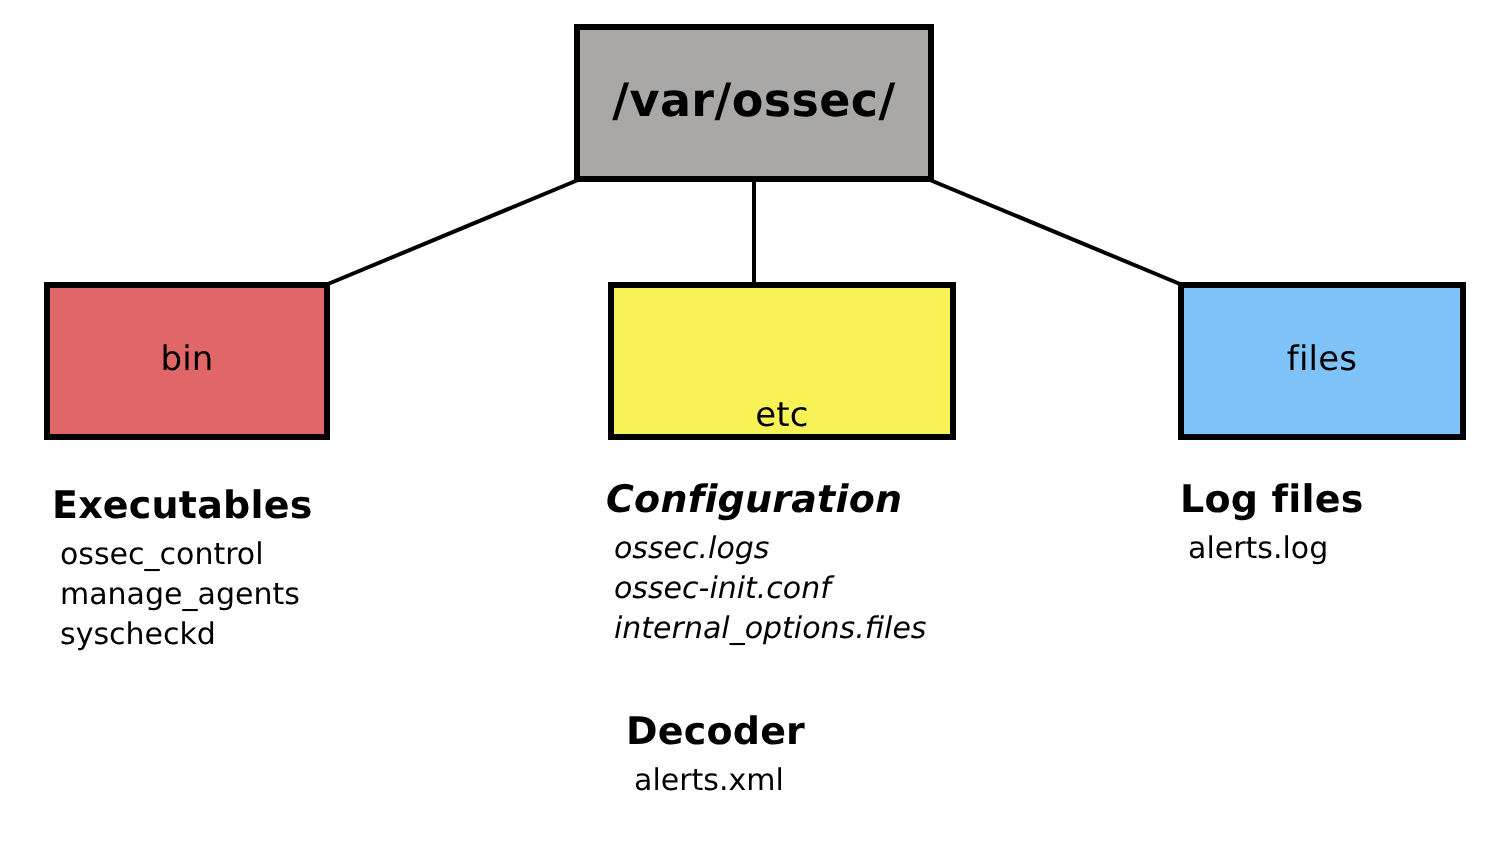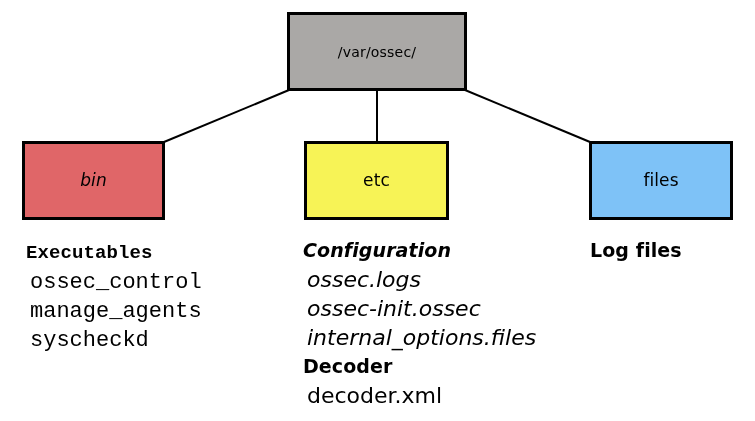--- a/index.html
+++ b/index.html
@@ -39,37 +39,38 @@
     letter-spacing: 0.1px;
   }
   #node-root {
     left: 287px;
     top: 12px;
     width: 180px;
     height: 79px;
     background: #aaa8a6;
   }
   #node-root .node-label {
-    font-size: 14px;
-    font-weight: normal;
+    font-size: 23px;
+    font-weight: bold;
     letter-spacing: 0.2px;
   }
   #node-bin {
     left: 22px;
     top: 141px;
     width: 143px;
     height: 79px;
     background: #e06668;
   }
   #node-etc {
     left: 304px;
     top: 141px;
-    width: 145px;
+    width: 174px;
     height: 79px;
     background: #f7f356;
+    align-items: flex-end;
   }
   #node-logs {
     left: 589px;
     top: 141px;
     width: 144px;
     height: 79px;
     background: #7ec2f7;
   }
   .legend {
     position: absolute;
@@ -79,36 +80,35 @@
     font-size: 19px;
     font-weight: bold;
     letter-spacing: 0.1px;
     white-space: nowrap;
     margin-bottom: 4px;
   }
   .legend-items {
     padding-left: 4px;
   }
   .legend-item {
-    font-size: 22px;
+    font-size: 15px;
     line-height: 1.32;
     white-space: nowrap;
   }
   #legend-bin {
     left: 26px;
     top: 242px;
-    font-family: Liberation Mono, monospace;
   }
   #legend-etc-config {
     left: 303px;
     top: 239px;
     font-style: italic;
   }
   #legend-etc-decoder {
-    left: 303px;
+    left: 313px;
     top: 355px;
   }
   #legend-logs {
     left: 590px;
     top: 239px;
   }
 </style>
 </head>
 <body>
 
@@ -117,21 +117,21 @@
   <svg id="edges" viewBox="0 0 755 421" xmlns="http://www.w3.org/2000/svg">
     <line x1="289" y1="90" x2="164" y2="142" stroke="#000000" stroke-width="2"></line>
     <line x1="377" y1="90" x2="377" y2="142" stroke="#000000" stroke-width="2"></line>
     <line x1="465" y1="90" x2="590" y2="142" stroke="#000000" stroke-width="2"></line>
   </svg>
 
   <div class="node" id="node-root" style="background: rgb(170, 168, 166);">
     <span class="node-label">/var/ossec/</span>
   </div>
 
-  <div class="node" id="node-bin" style="background: rgb(224, 102, 104); font-style: italic;">
+  <div class="node" id="node-bin" style="background: rgb(224, 102, 104);">
     <span class="node-label">bin</span>
   </div>
 
   <div class="node" id="node-etc" style="background: rgb(247, 243, 86);">
     <span class="node-label">etc</span>
   </div>
 
   <div class="node" id="node-logs" style="background: rgb(126, 194, 247);">
     <span class="node-label">files</span>
   </div>
@@ -142,31 +142,32 @@
       <div class="legend-item">ossec_control</div>
       <div class="legend-item">manage_agents</div>
       <div class="legend-item">syscheckd</div>
     </div>
   </div>
 
   <div class="legend" id="legend-etc-config">
     <div class="legend-title">Configuration</div>
     <div class="legend-items">
       <div class="legend-item">ossec.logs</div>
-      <div class="legend-item">ossec-init.ossec</div>
+      <div class="legend-item">ossec-init.conf</div>
       <div class="legend-item">internal_options.files</div>
     </div>
   </div>
 
   <div class="legend" id="legend-etc-decoder">
     <div class="legend-title">Decoder</div>
     <div class="legend-items">
-      <div class="legend-item">decoder.xml</div>
+      <div class="legend-item">alerts.xml</div>
     </div>
   </div>
 
   <div class="legend" id="legend-logs">
     <div class="legend-title">Log files</div>
     <div class="legend-items">
+      <div class="legend-item">alerts.log</div>
     </div>
   </div>
 
 </div>
 
 </body></html>

